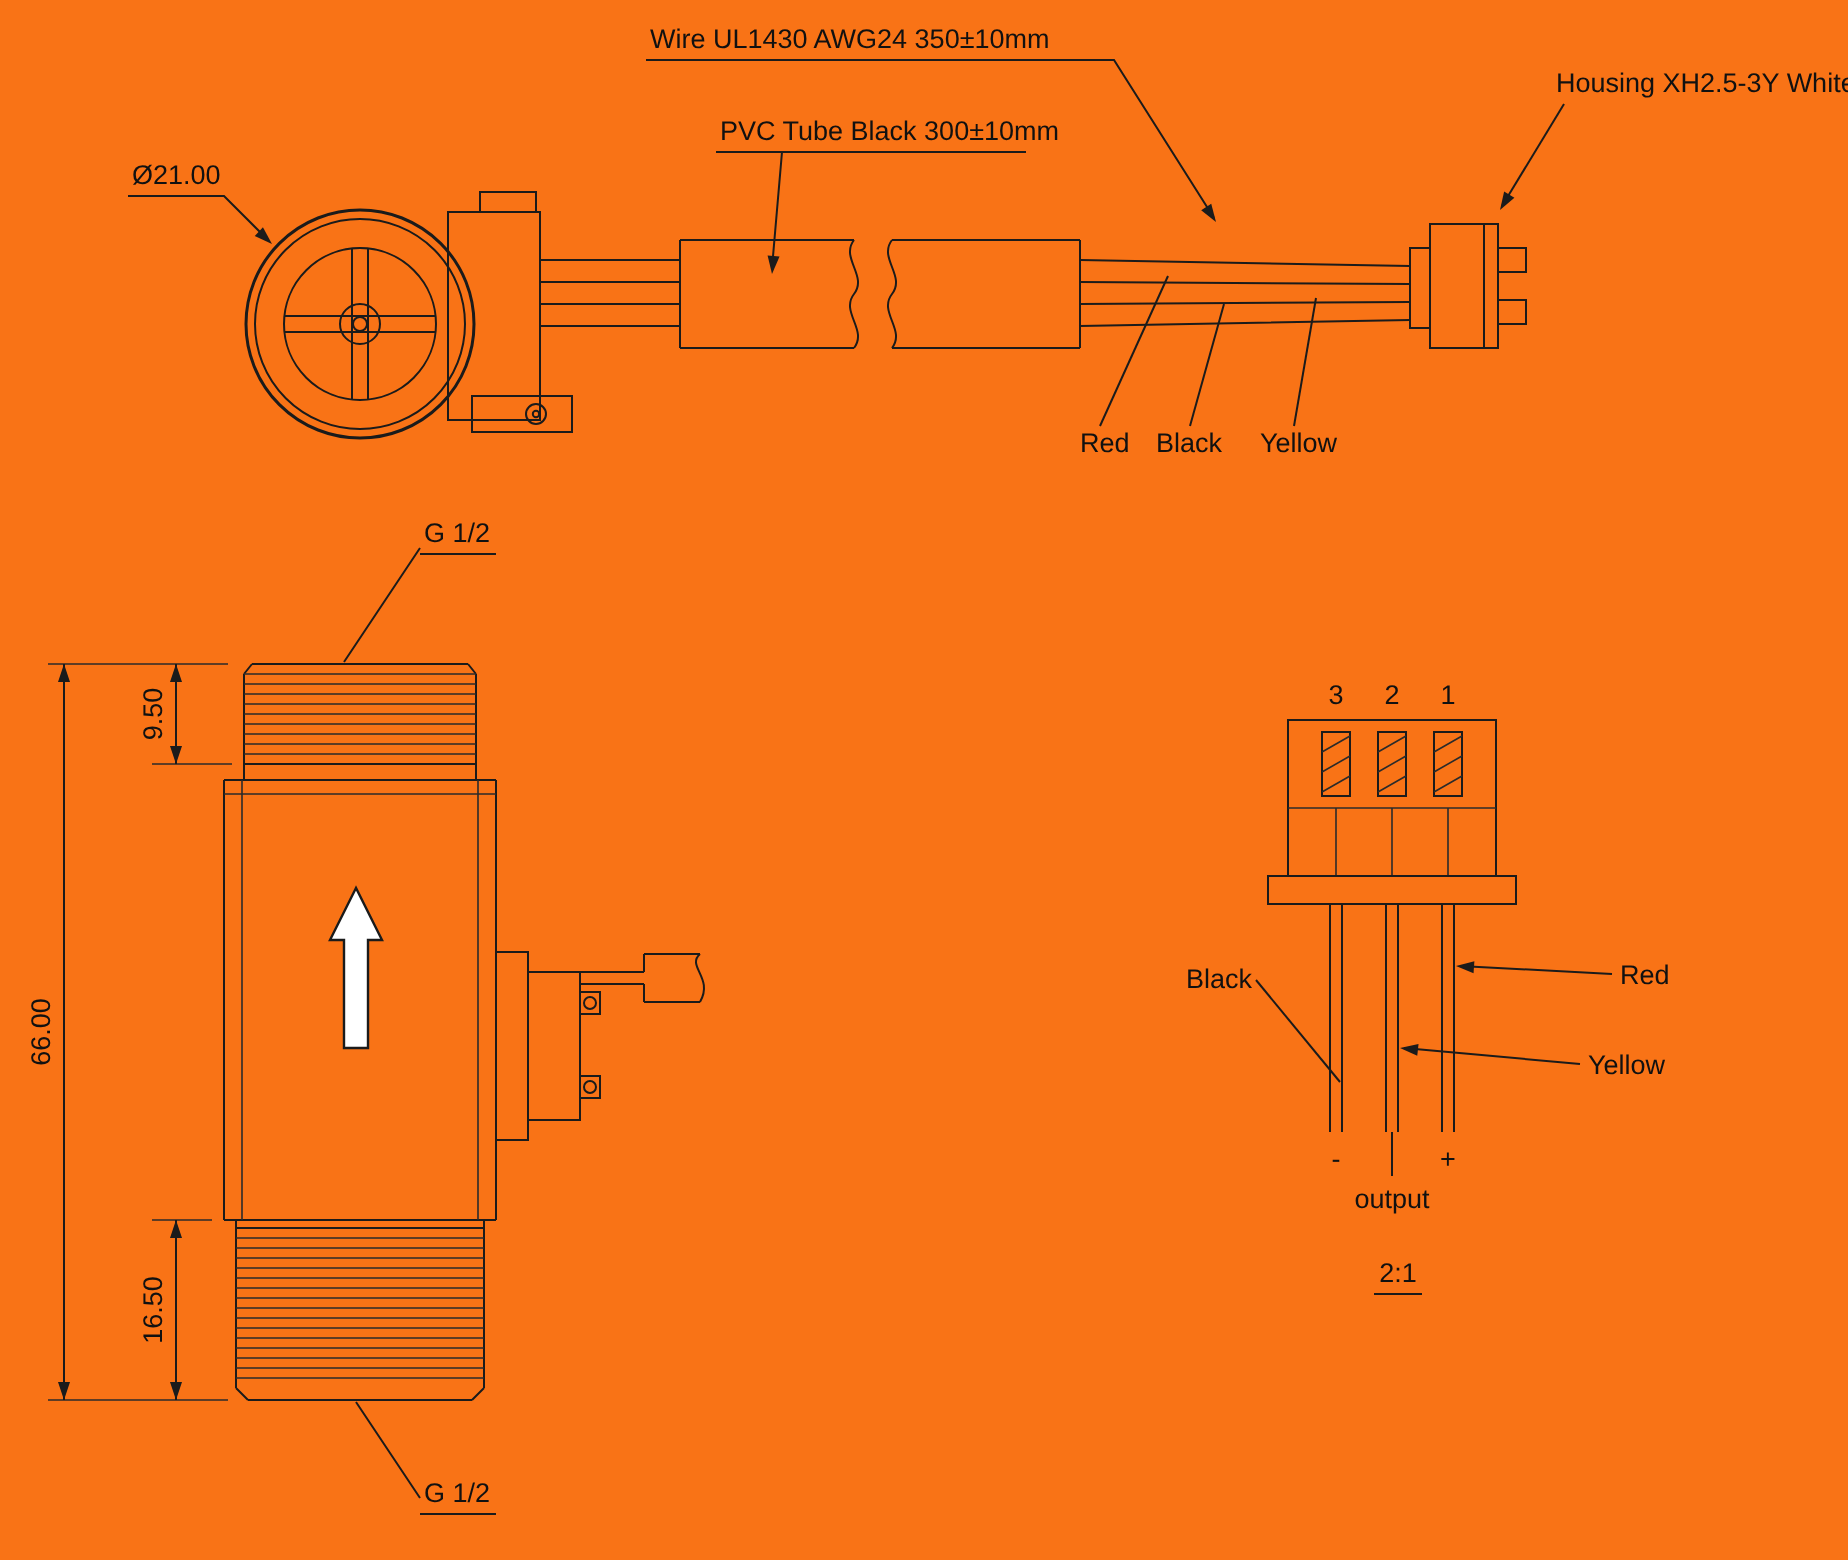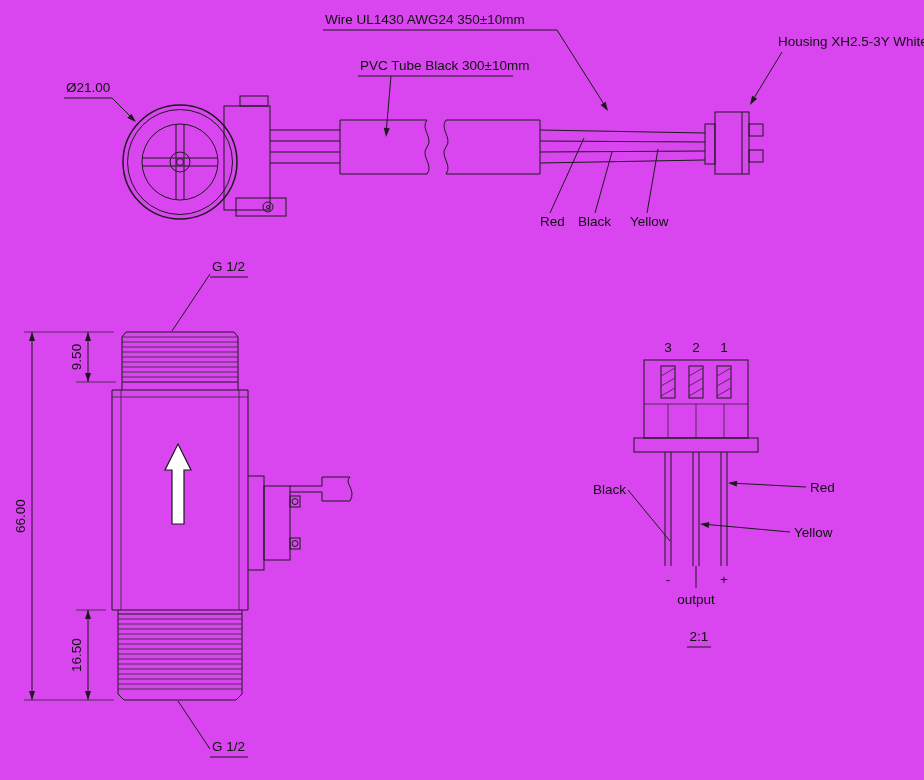--- a/index.html
+++ b/index.html
@@ -1,16 +1,16 @@
 <!DOCTYPE html>
 <html><head>
 <meta charset="utf-8">
 <style>
   html,body{margin:0;padding:0;background:#ffffff;}
-  .stage{position:relative;width:924px;height:780px;background:#d946ef;overflow:hidden;}
+  .stage{position:relative;width:924px;height:780px;background:#f97316;overflow:hidden;}
   svg{display:block;}
   .s  {stroke:#1b1b1b;stroke-width:1;fill:none;stroke-linecap:butt;}
   .s2 {stroke:#1b1b1b;stroke-width:1.5;fill:none;}
   .thin{stroke:#2b2b2b;stroke-width:0.8;fill:none;}
   .fillb{fill:#1b1b1b;stroke:none;}
   .wfill{fill:#ffffff;stroke:#1b1b1b;stroke-width:1.2;}
   text{font-family:"Liberation Sans","DejaVu Sans",sans-serif;font-size:13.5px;fill:#111;}
   .mid{text-anchor:middle;}
   .end{text-anchor:end;}
 </style>

